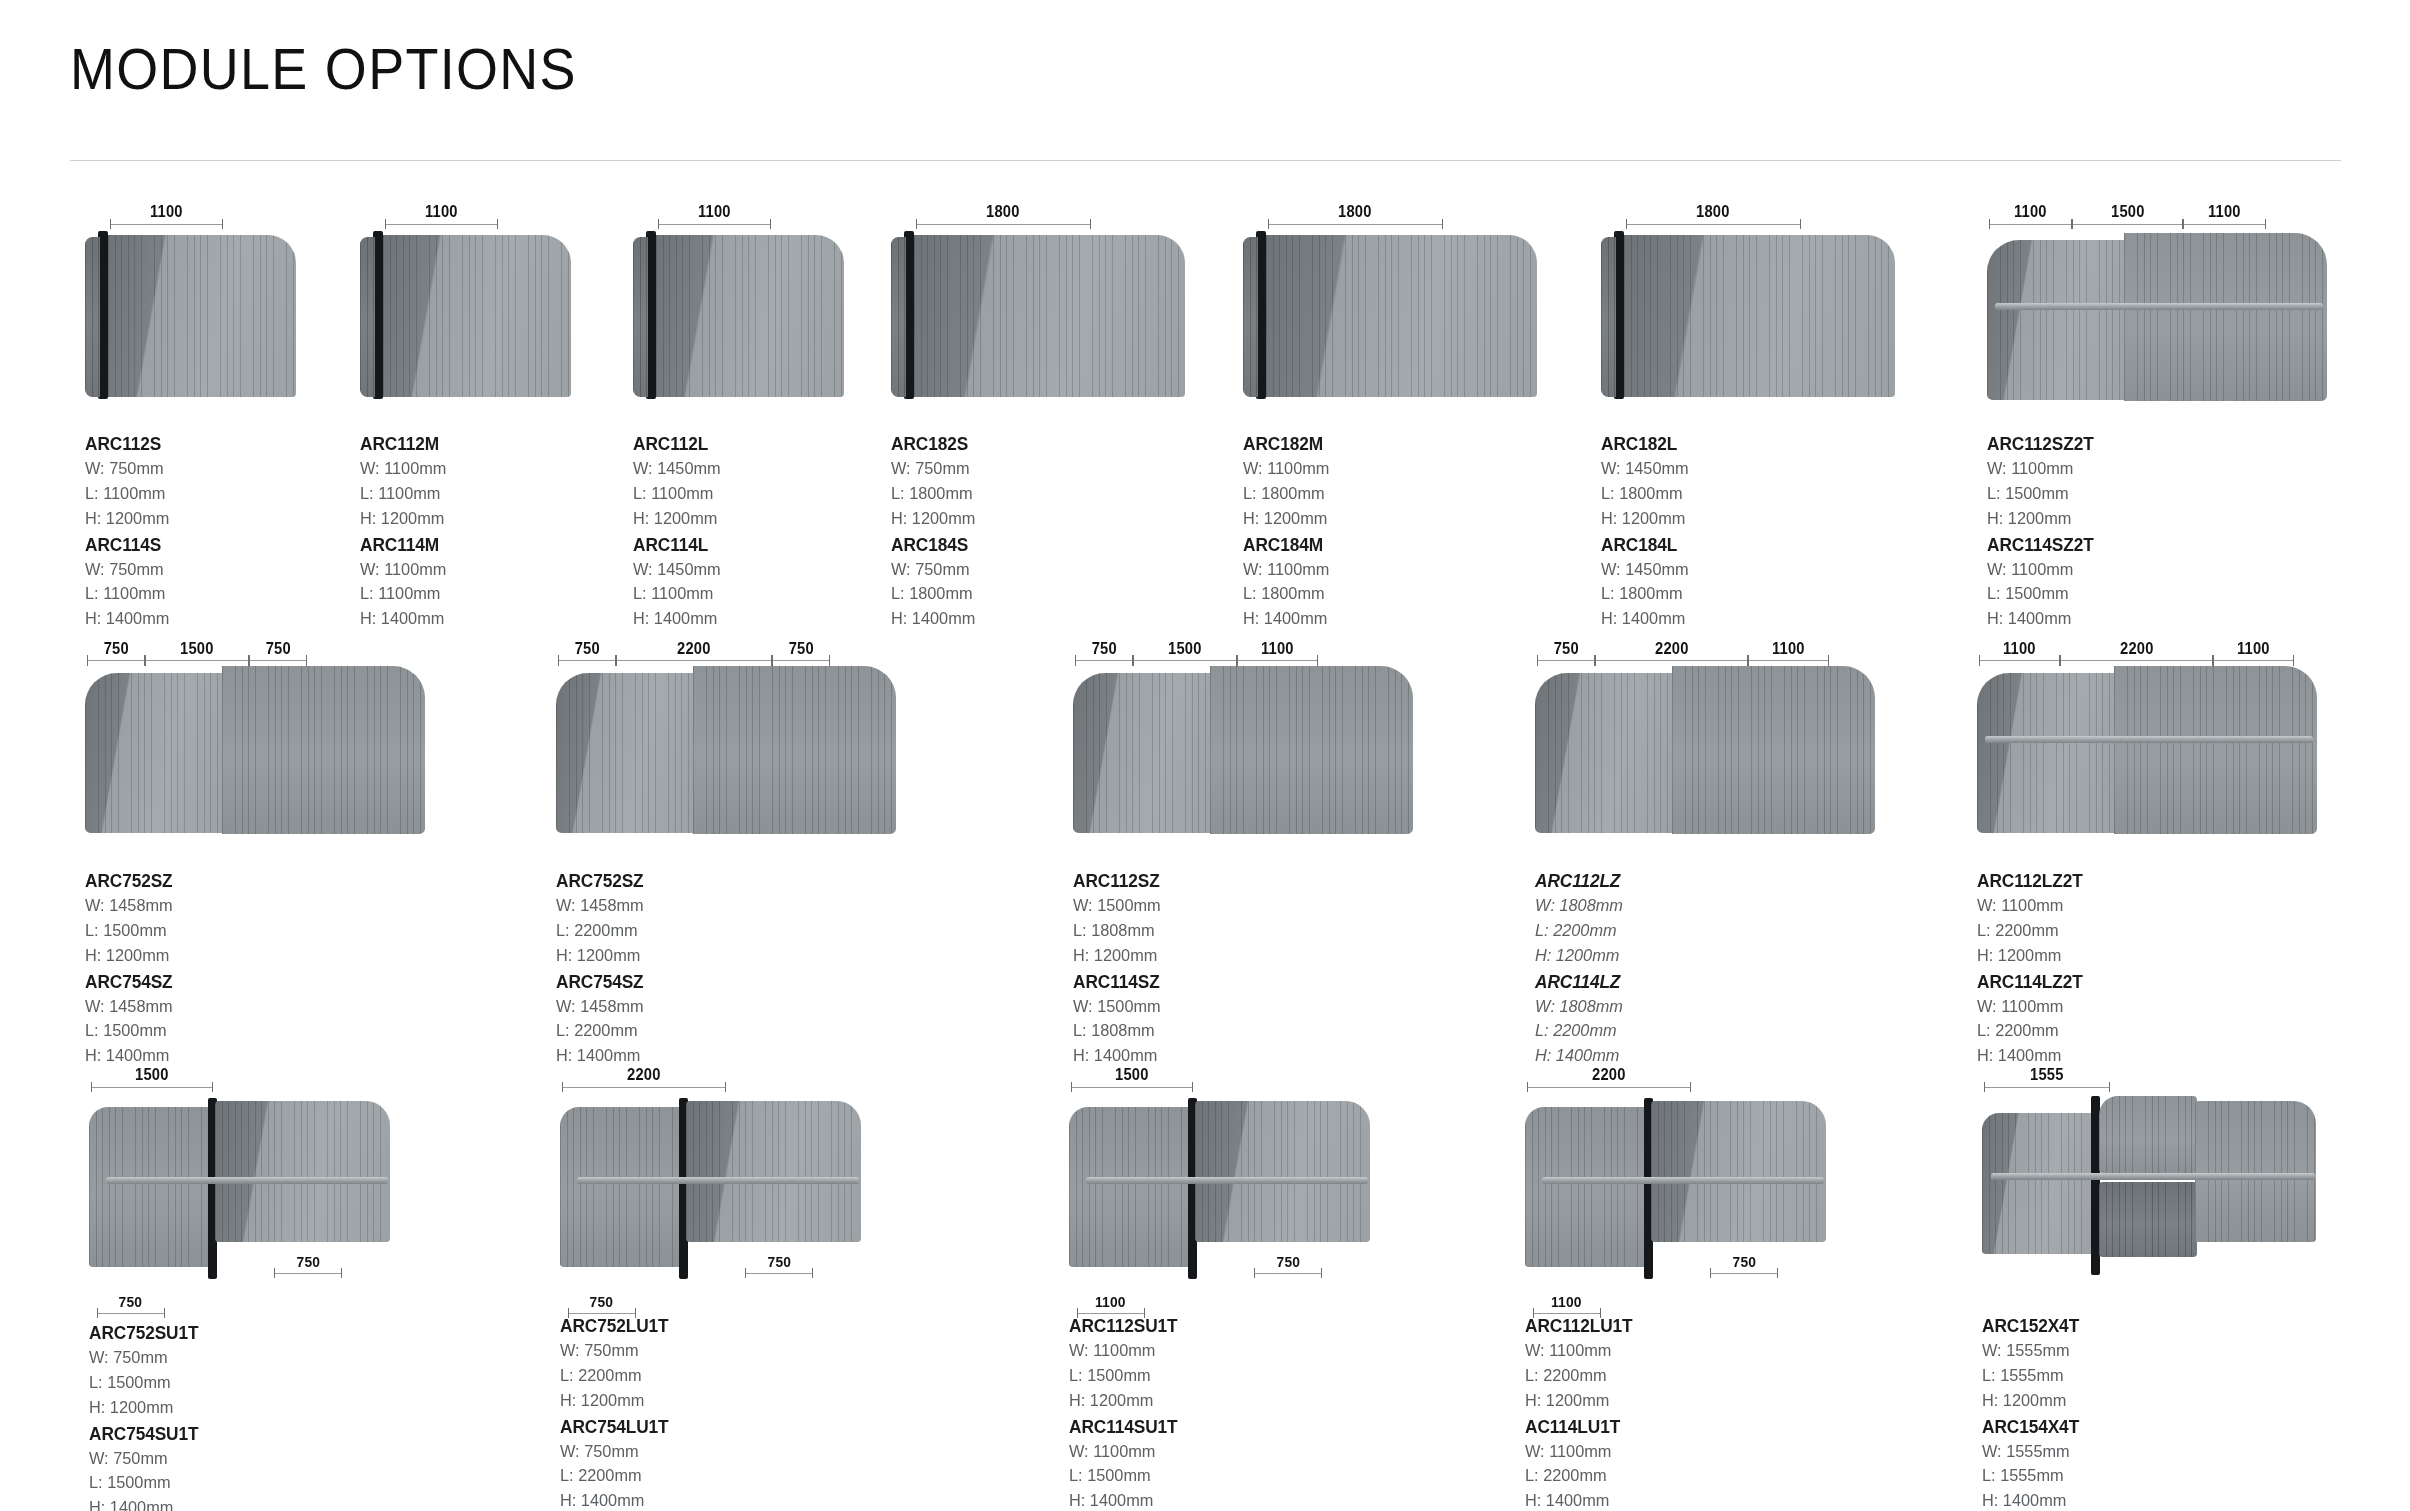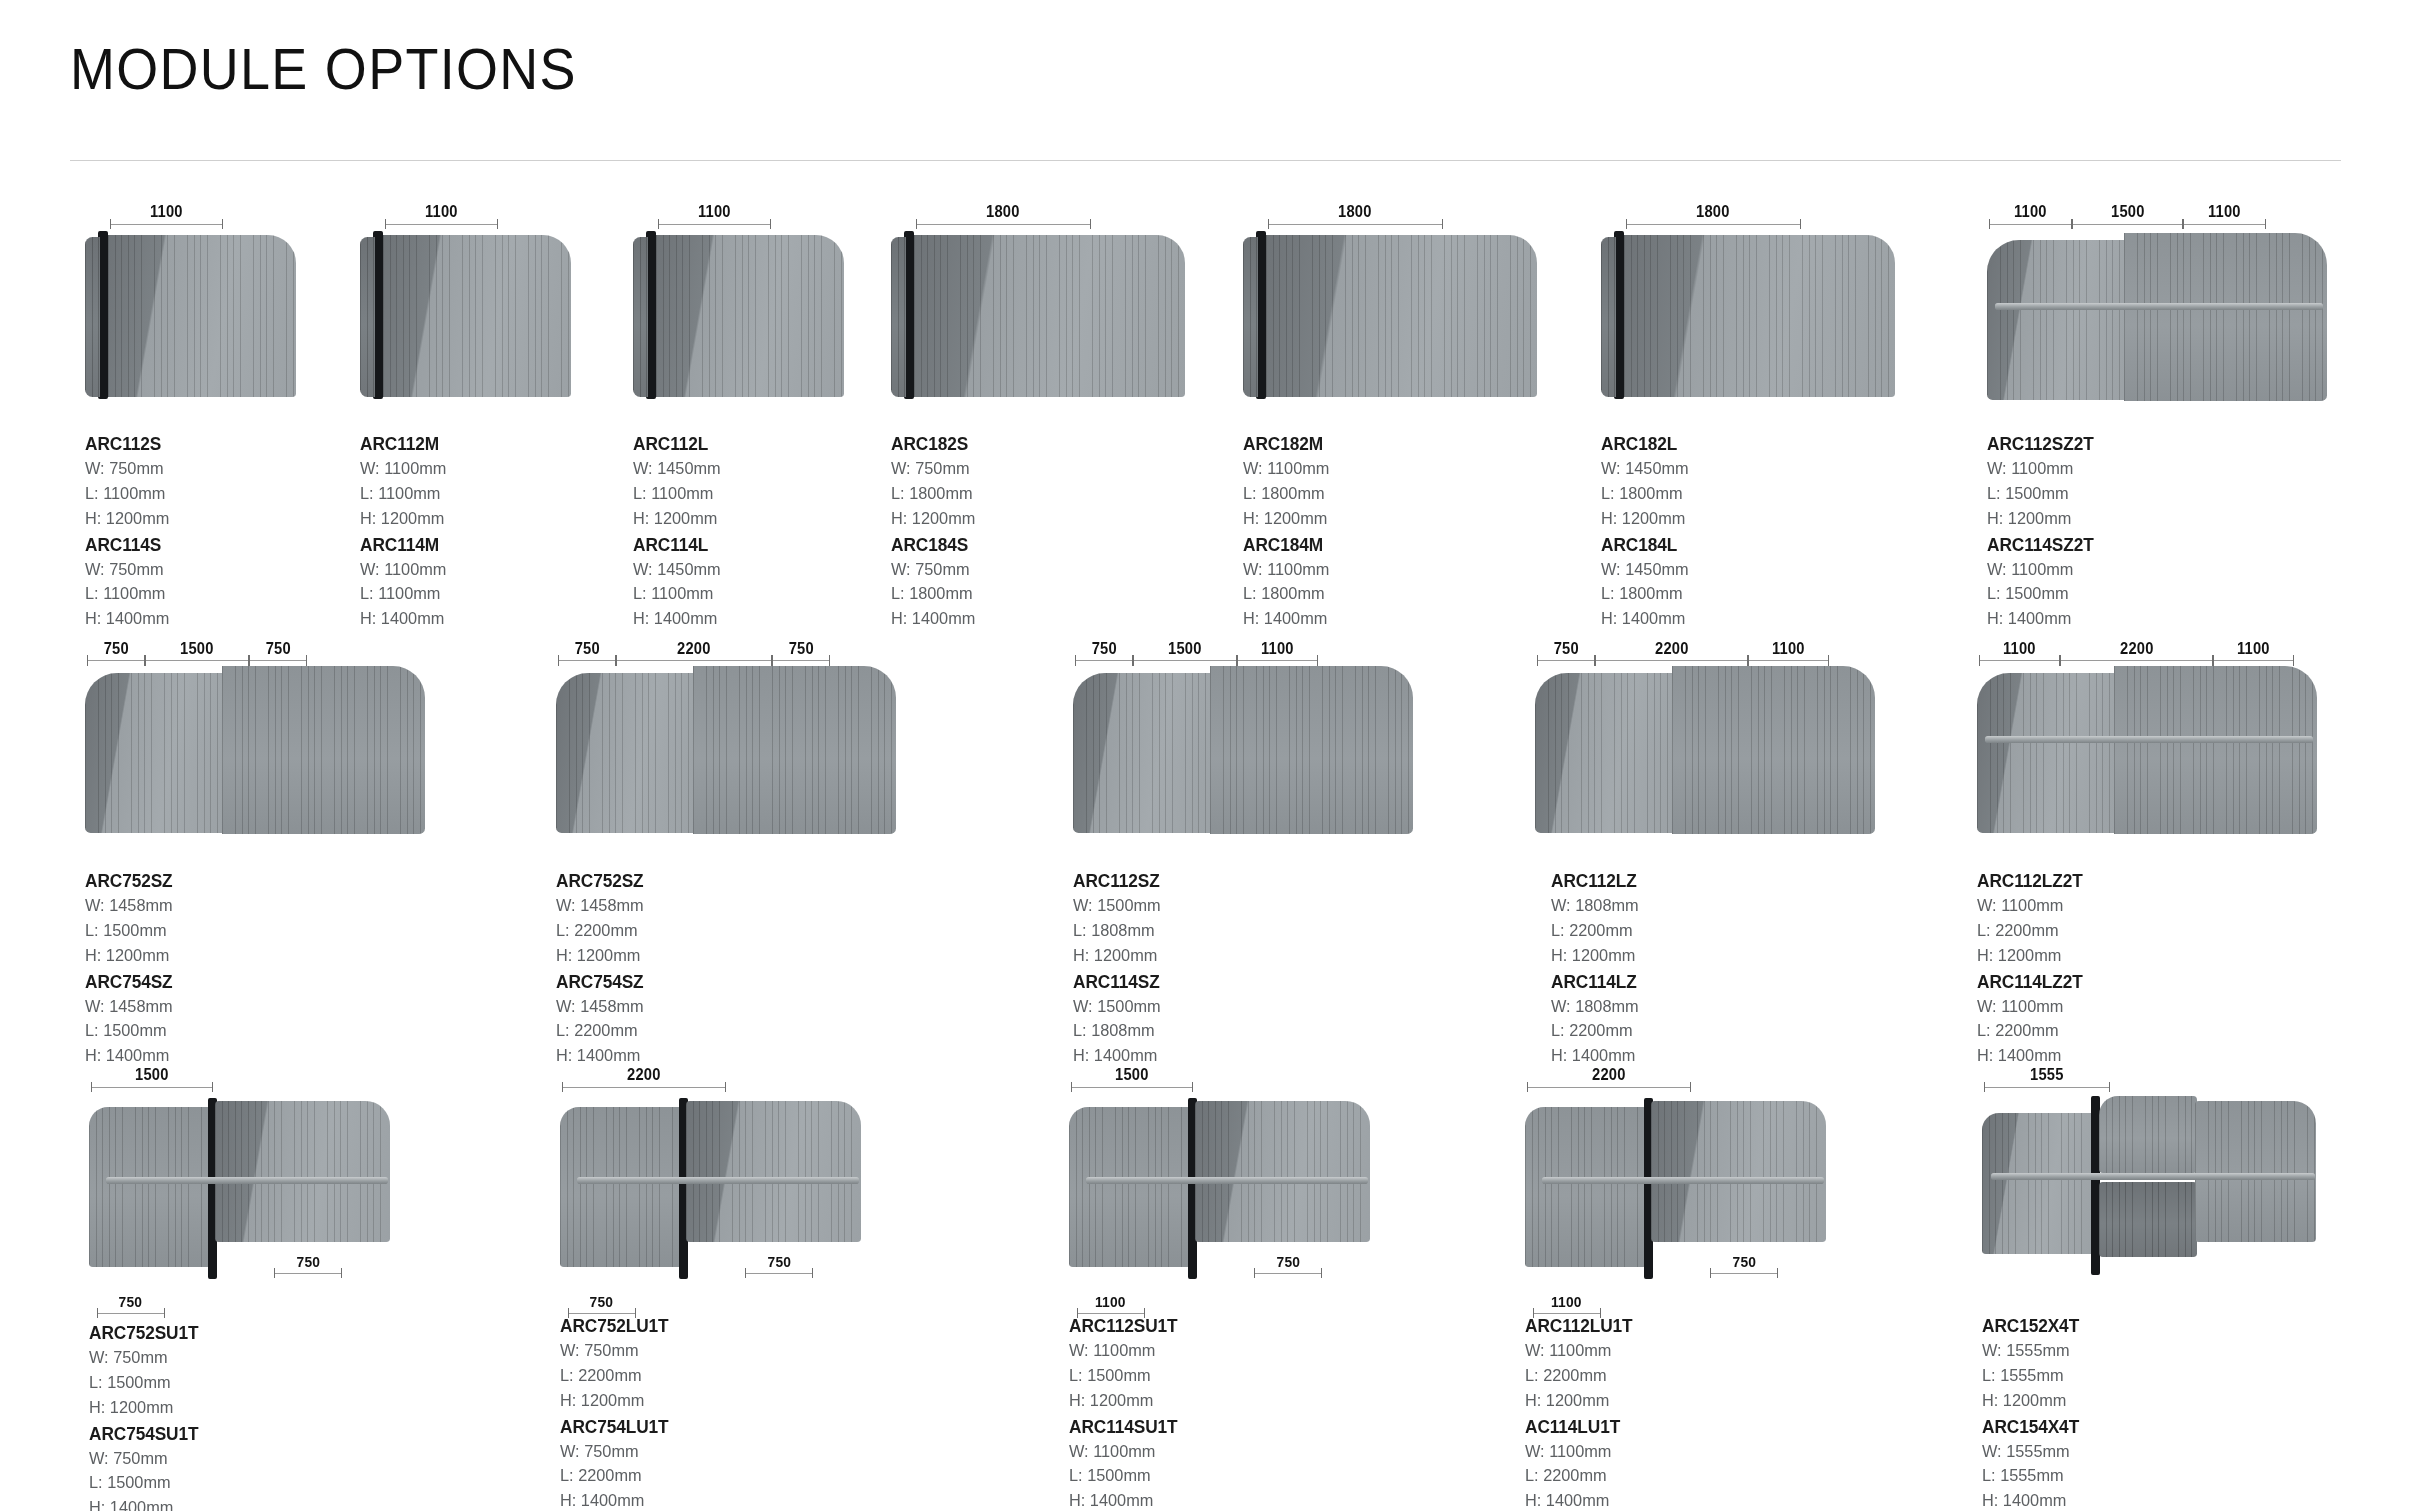--- a/index.html
+++ b/index.html
@@ -466,21 +466,21 @@
             <div class="tick r"></div>
             <div class="val">2200</div>
           </div>
           <div class="dimseg" style="width: 81px;">
             <div class="bar"></div>
             <div class="tick l"></div>
             <div class="tick r"></div>
             <div class="val">1100</div>
           </div>
         </div>
-        <div class="specs" style="left: 16px; top: 256px;">
+        <div class="specs" style="left: 0px; top: 256px; font-style: italic;">
           <div class="spec-col">
             <div class="spec-code">ARC112LZ</div>
             <div class="spec-line">W: 1808mm</div>
             <div class="spec-line">L: 2200mm</div>
             <div class="spec-line">H: 1200mm</div>
           </div>
           <div class="spec-col">
             <div class="spec-code">ARC114LZ</div>
             <div class="spec-line">W: 1808mm</div>
             <div class="spec-line">L: 2200mm</div>

